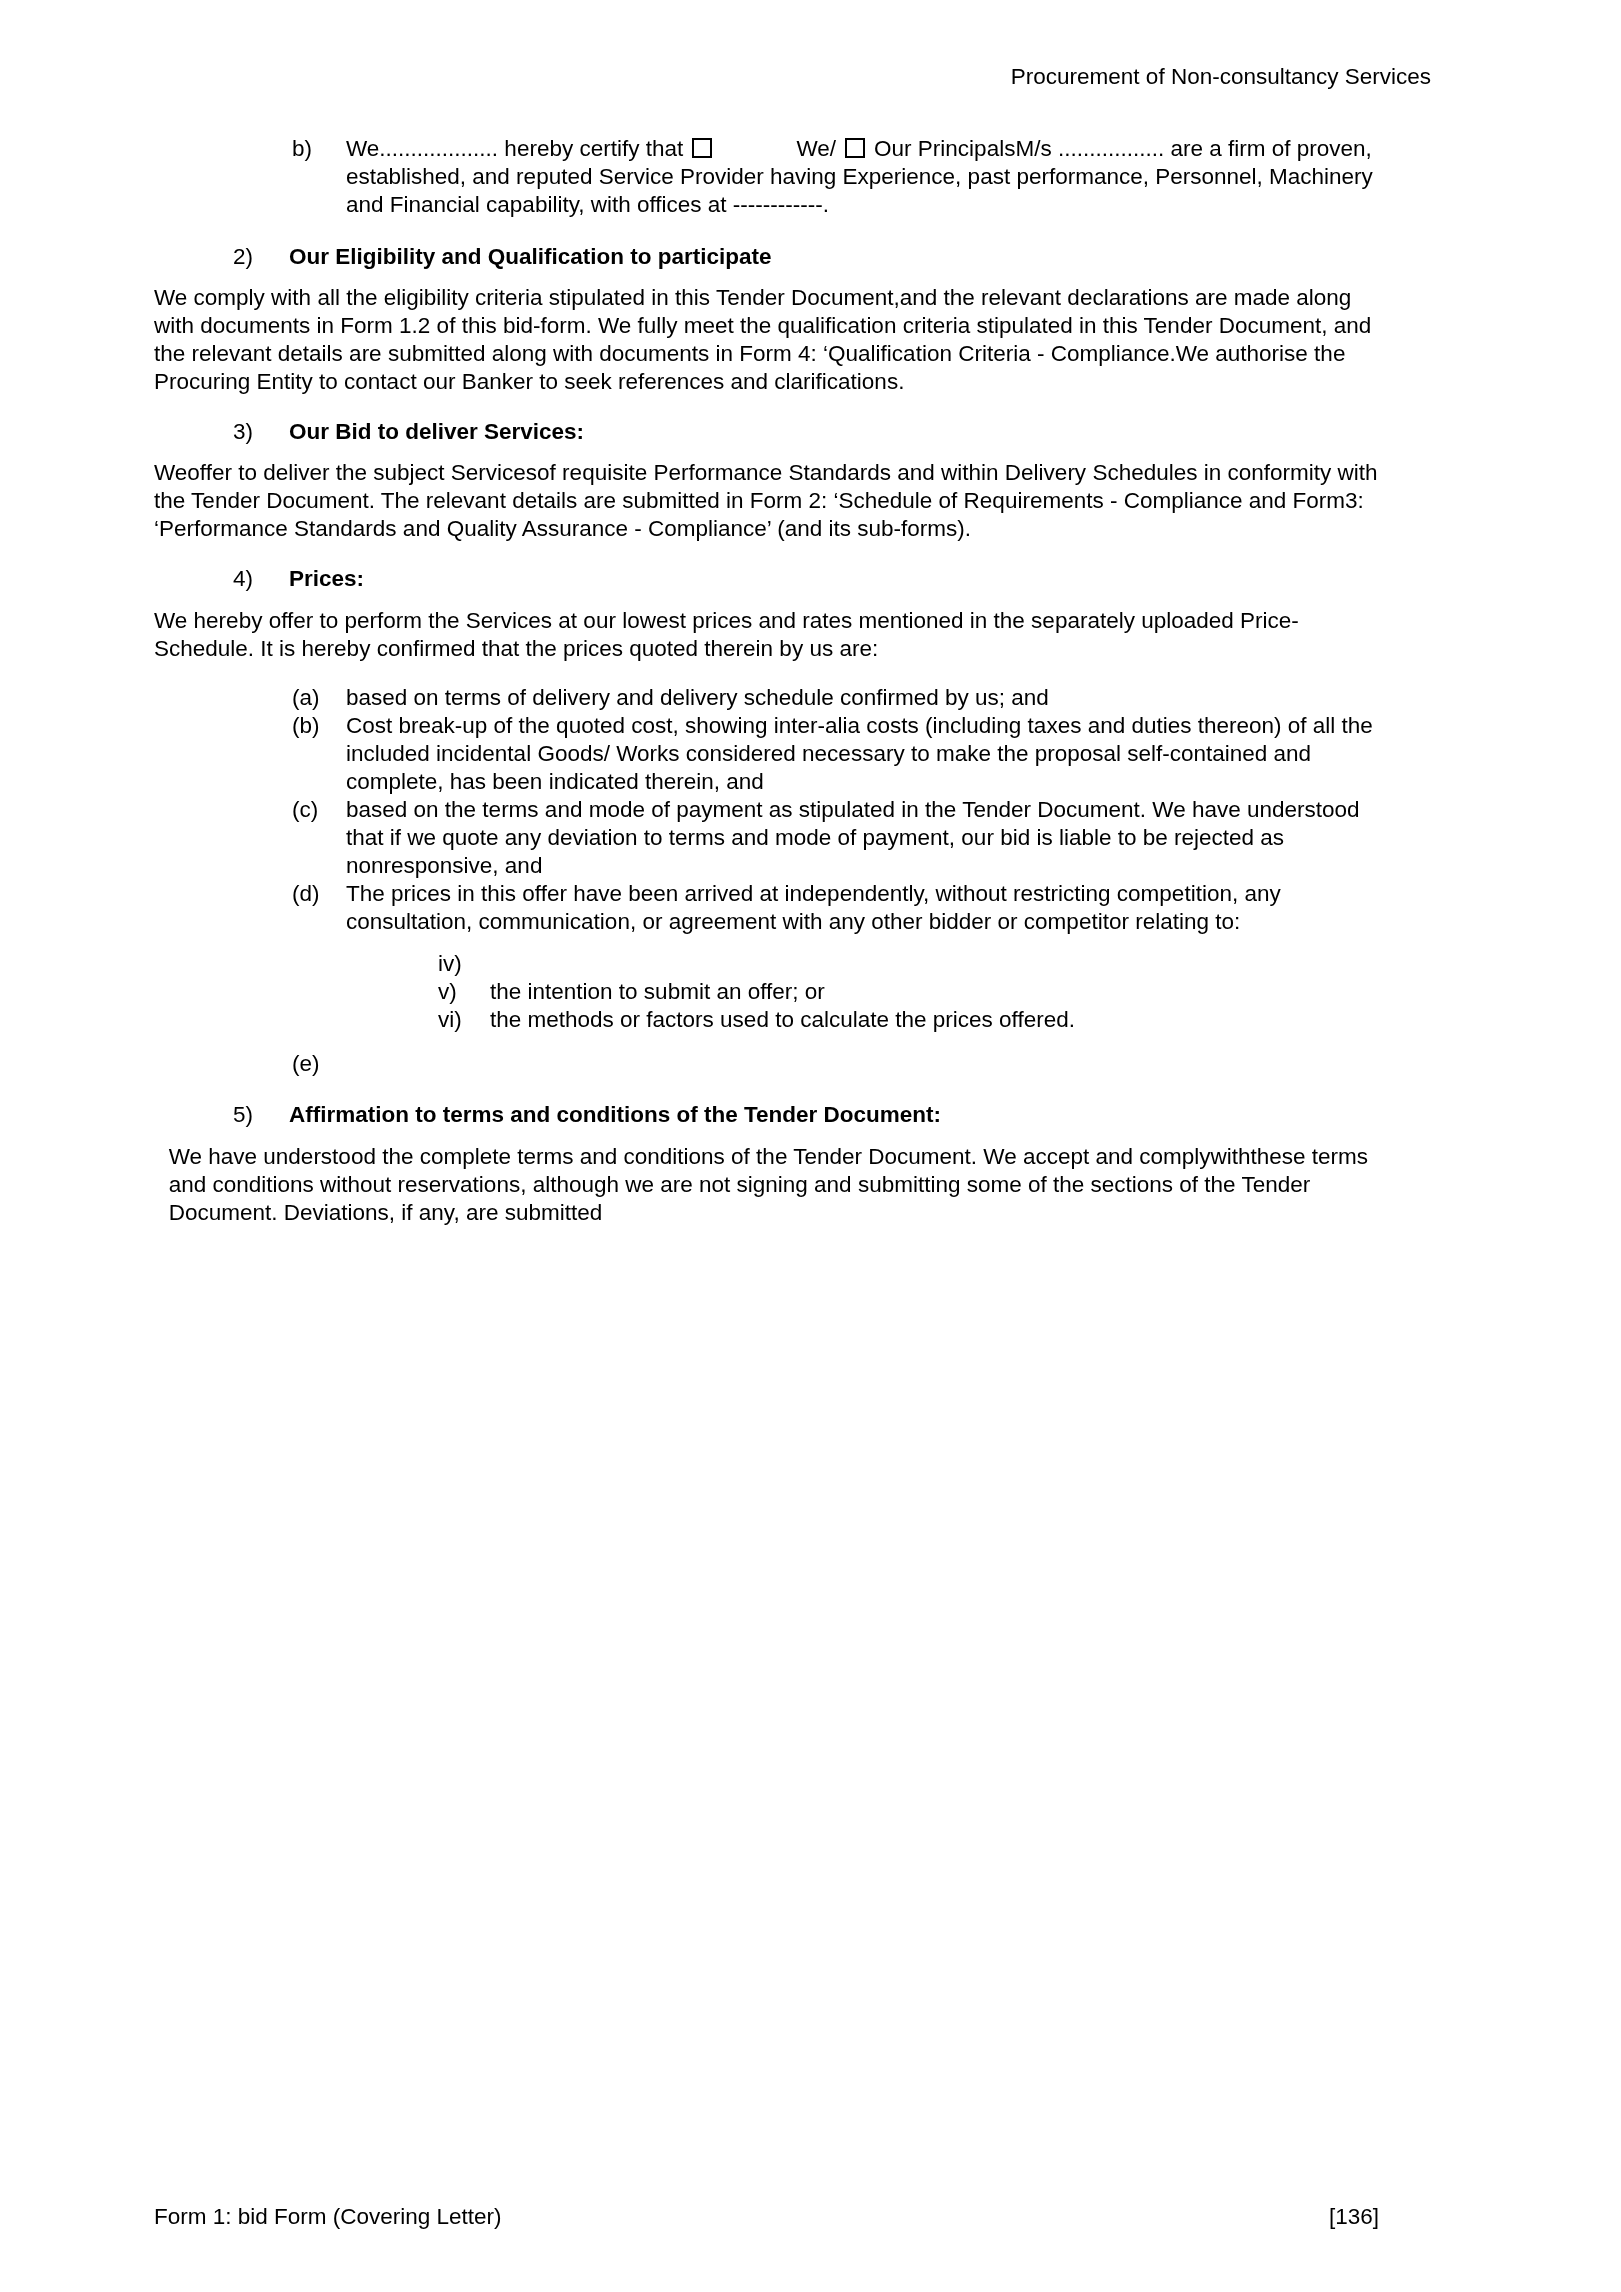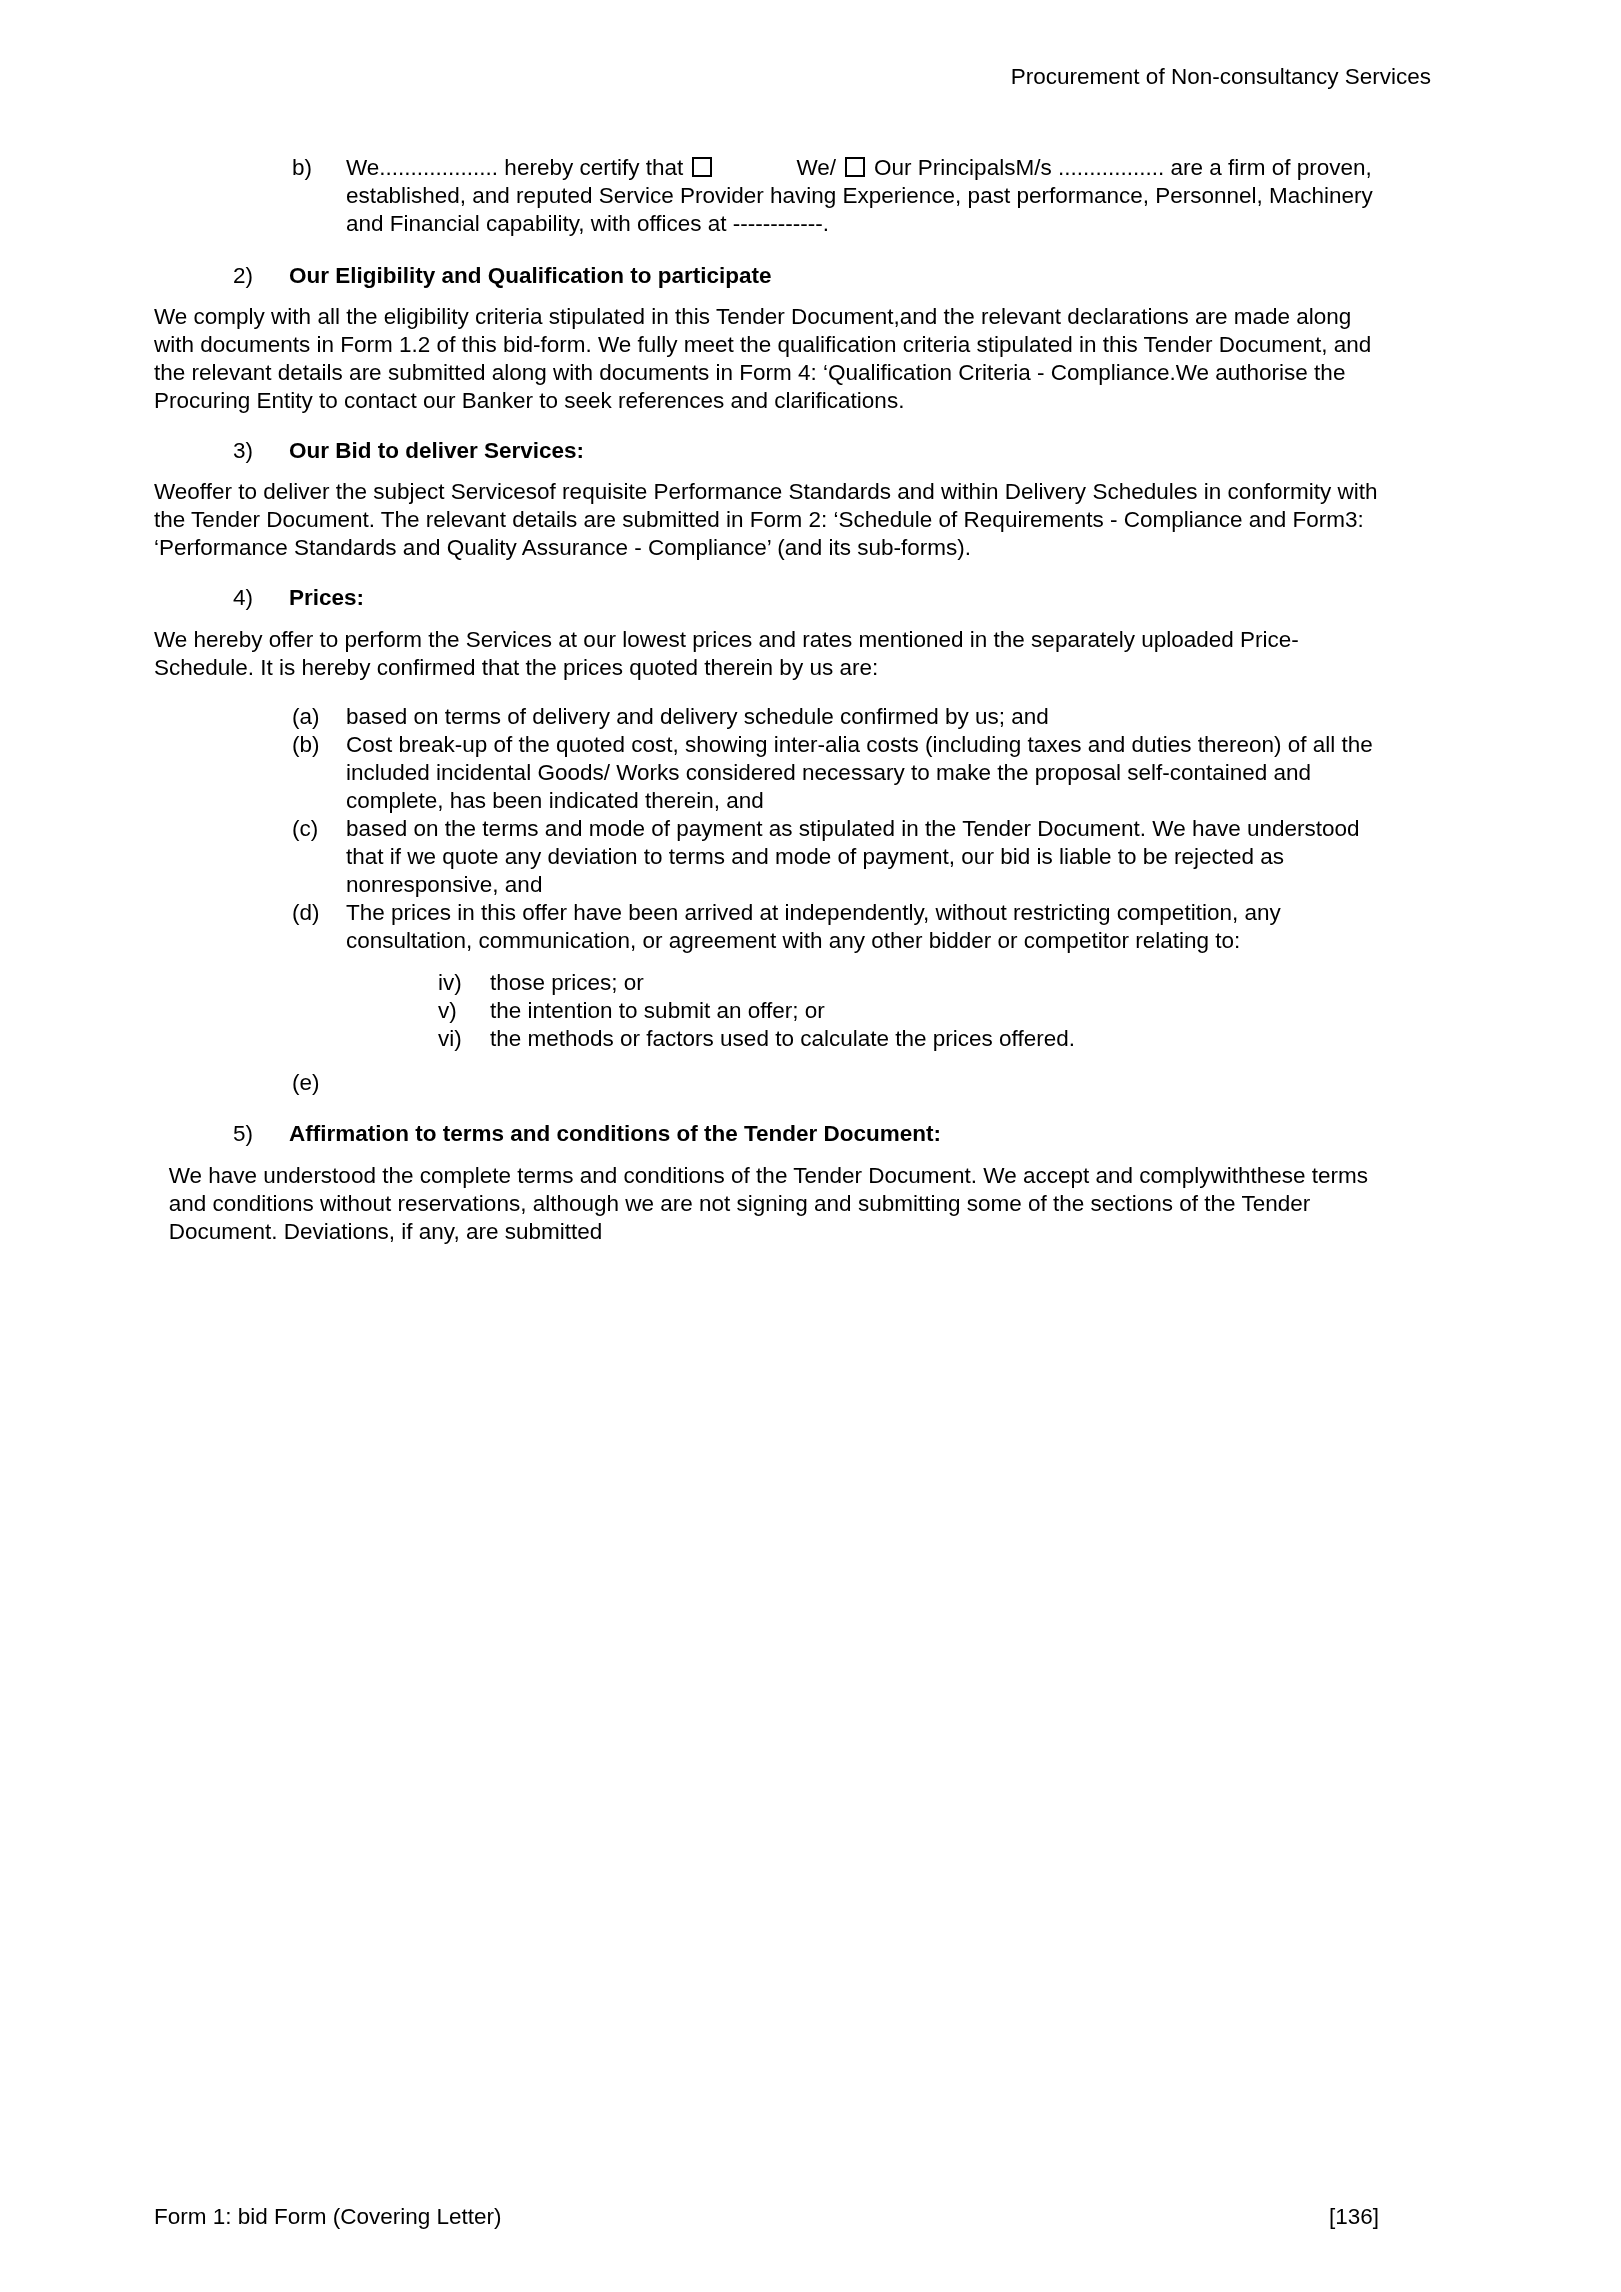--- a/index.html
+++ b/index.html
@@ -20,21 +20,21 @@
   }
   .content {
     position: absolute;
     left: 154px;
     top: 63px;
     width: 1225px;
   }
   .header {
     text-align: right;
     margin-right: -52px;
-    margin-bottom: 63px;
+    margin-bottom: 44px;
     white-space: nowrap;
   }
   
   .li {
     display: flex;
     align-items: flex-start;
   }
   .li-label {
     flex: 0 0 54px;
     margin-left: 138px;
@@ -150,21 +150,20 @@
         <div class="li-text">based on the terms and mode of payment as stipulated in the Tender Document. We have understood that if we quote any deviation to terms and mode of payment, our bid is liable to be rejected as nonresponsive, and</div>
       </div>
       <div class="li">
         <span class="li-label">(d)</span>
         <div class="li-text">The prices in this offer have been arrived at independently, without restricting competition, any consultation, communication, or agreement with any other bidder or competitor relating to:</div>
       </div>
 
       <div class="sublist">
         <div class="li sub">
           <span class="li-label">iv)</span>
-          <div class="li-text">those prices; or</div>
         </div>
         <div class="li sub">
           <span class="li-label">v)</span>
           <div class="li-text">the intention to submit an offer; or</div>
         </div>
         <div class="li sub">
           <span class="li-label">vi)</span>
           <div class="li-text">the methods or factors used to calculate the prices offered.</div>
         </div>
       </div>

